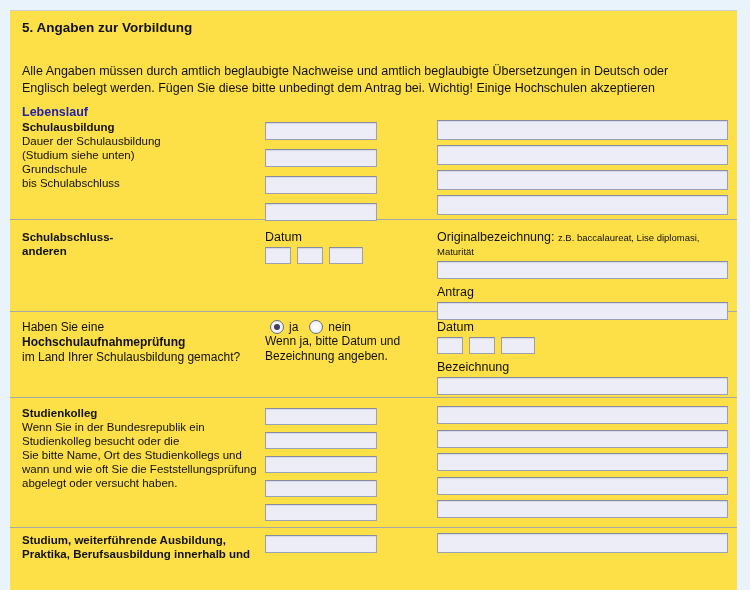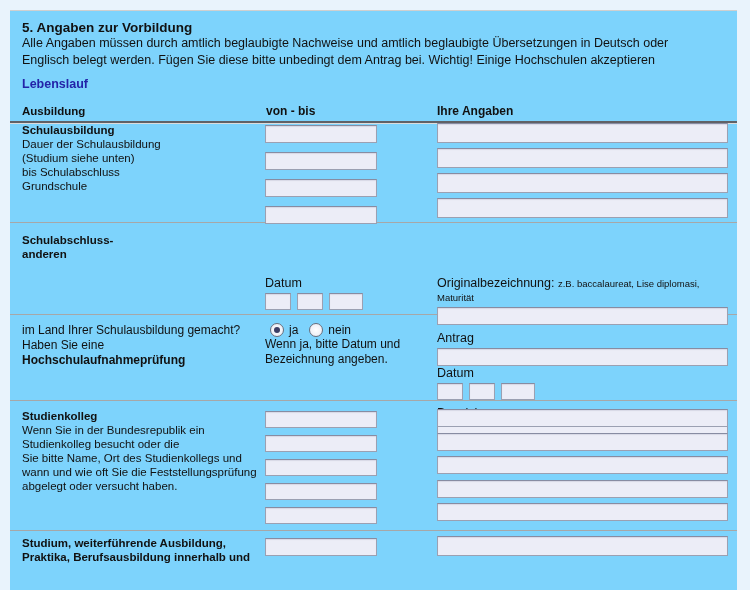--- a/index.html
+++ b/index.html
@@ -1,37 +1,37 @@
 <!DOCTYPE html>
 <html><head>
 <meta charset="utf-8">
 <style>
   html,body{margin:0;padding:0;width:750px;height:590px;overflow:hidden;}
   body{background:#e9f3fc;font-family:"Liberation Sans","DejaVu Sans",sans-serif;color:#111;}
-  .panel{position:absolute;left:10px;top:10px;width:727px;height:580px;background:#7dd3fc;border-top:1px solid #cfcfcf;box-sizing:border-box;}
+  .panel{position:absolute;left:10px;top:10px;width:727px;height:580px;background:#fde047;border-top:1px solid #cfcfcf;box-sizing:border-box;}
   .doc-title{font-size:13.5px;font-weight:bold;margin:9px 0 0 12px;}
-  .intro{margin:0 0 0 12px;font-size:12.5px;line-height:17px;}
+  .intro{margin:28px 0 0 12px;font-size:12.5px;line-height:17px;}
   .lebenslauf{display:inline-block;margin:8px 0 0 12px;font-size:12.5px;font-weight:bold;color:#2323a8;text-decoration:none;cursor:pointer;}
   .grid{display:grid;grid-template-columns:241px 174px 1fr;padding-left:12px;padding-right:9px;box-sizing:border-box;}
   .thead{margin-top:6px;height:25px;padding-top:6px;border-bottom:2px solid #606166;box-shadow:0 1px 0 #dcdcdc;font-size:12px;font-weight:bold;}
   .thead .c2{padding-left:3px;}
   .section{border-bottom:1px solid #a7a7a7;}
   .section:last-child{border-bottom:none;}
   .c1{font-size:11.5px;line-height:14px;}
   .c1 .b{font-weight:bold;}
   .c2{padding-left:2px;}
   .stack{display:flex;flex-direction:column;}
   .inp{background:#ecedf7;border:1px solid #9ba0b2;border-top-color:#878ca2;box-sizing:border-box;outline:none;font-size:12px;padding:0 4px;color:#111;box-shadow:inset 0 1px 1px rgba(40,40,80,0.10);}
   .small{width:112px;height:18px;}
   .wide{width:100%;height:20px;}
   .wide18{width:100%;height:18px;}
   .dbox{height:17px;background:#ecedf7;border:1px solid #9ba0b2;border-top-color:#878ca2;box-sizing:border-box;outline:none;box-shadow:inset 0 1px 1px rgba(40,40,80,0.10);padding:0 2px;font-size:11px;}
   .d1,.d2{width:26px;} .d3{width:34px;}
   .daterow{display:flex;gap:6px;margin-top:3px;}
-  .flabel{font-size:12.5px;margin-top:43px;}
+  .flabel{font-size:12.5px;}
   .flabel .hint{font-size:9.5px;font-weight:normal;}
   
   .s1{height:100px;}
   .s1 .small-stack{gap:9px;padding-top:2px;}
   .s1 .wide-stack{gap:5px;}
   
   .s2{padding-top:10px;height:92px;}
   
   .s3{padding-top:8px;height:86px;}
   .radiorow{display:flex;align-items:center;gap:5px;font-size:12px;padding-left:5px;}
@@ -63,34 +63,29 @@
 
   <div class="doc-title">5. Angaben zur Vorbildung</div>
 
   <div class="intro">
     <span class="lblline">Alle Angaben müssen durch amtlich beglaubigte Nachweise und amtlich beglaubigte Übersetzungen in Deutsch oder</span>
     <span class="lblline">Englisch belegt werden. Fügen Sie diese bitte unbedingt dem Antrag bei. Wichtig! Einige Hochschulen akzeptieren</span>
   </div>
 
   <a class="lebenslauf">Lebenslauf</a>
 
-  <div class="grid thead">
-    <div class="c1">Ausbildung</div>
-    <div class="c2">von - bis</div>
-    <div class="c3">Ihre Angaben</div>
-  </div>
 
   
   <div class="grid section s1">
     <div class="c1">
       <span class="lblline b">Schulausbildung</span>
       <span class="lblline">Dauer der Schulausbildung</span>
       <span class="lblline">(Studium siehe unten)</span>
+      <span class="lblline">Grundschule</span>
       <span class="lblline">bis Schulabschluss</span>
-      <span class="lblline">Grundschule</span>
     </div>
     <div class="c2 stack small-stack">
       <input type="text" class="inp small" style="">
       <input type="text" class="inp small" style="">
       <input type="text" class="inp small" style="">
       <input type="text" class="inp small" style="">
     </div>
     <div class="c3 stack wide-stack">
       <input type="text" class="inp wide" style="">
       <input type="text" class="inp wide" style="">
@@ -117,22 +112,22 @@
       <div class="flabel flabel-row"><span>Originalbezeichnung:</span> <span class="hint">z.B. baccalaureat, Lise diplomasi, Maturität</span></div>
       <input type="text" class="inp wide18" style="">
       <div class="flabel flabel-row mt">Antrag</div>
       <input type="text" class="inp wide18" style="">
     </div>
   </div>
 
   
   <div class="grid section s3">
     <div class="c1" style="font-size:12px;line-height:15px;">
+      <span class="lblline"><span>Haben Sie eine </span><span class="b">Hochschulaufnahmeprüfung</span></span>
       <span class="lblline">im Land Ihrer Schulausbildung gemacht?</span>
-      <span class="lblline"><span>Haben Sie eine </span><span class="b">Hochschulaufnahmeprüfung</span></span>
     </div>
     <div class="c2">
       <div class="radiorow">
         <span class="radio sel">
             <span class="dot"></span>
           </span>
         <span class="radiolbl">ja</span>
         <span class="radio"></span>
         <span class="radiolbl">nein</span>
       </div>

